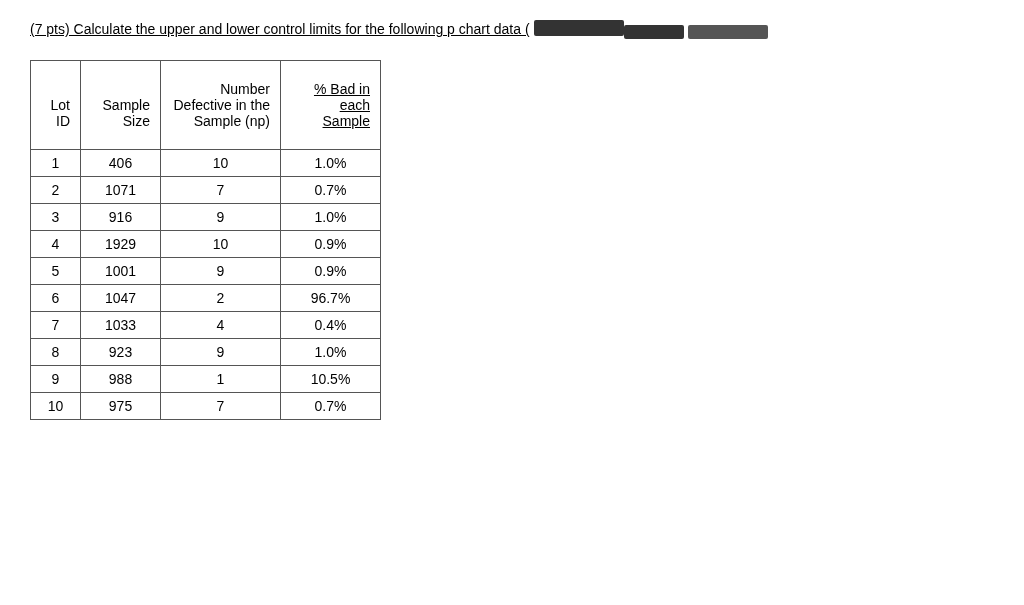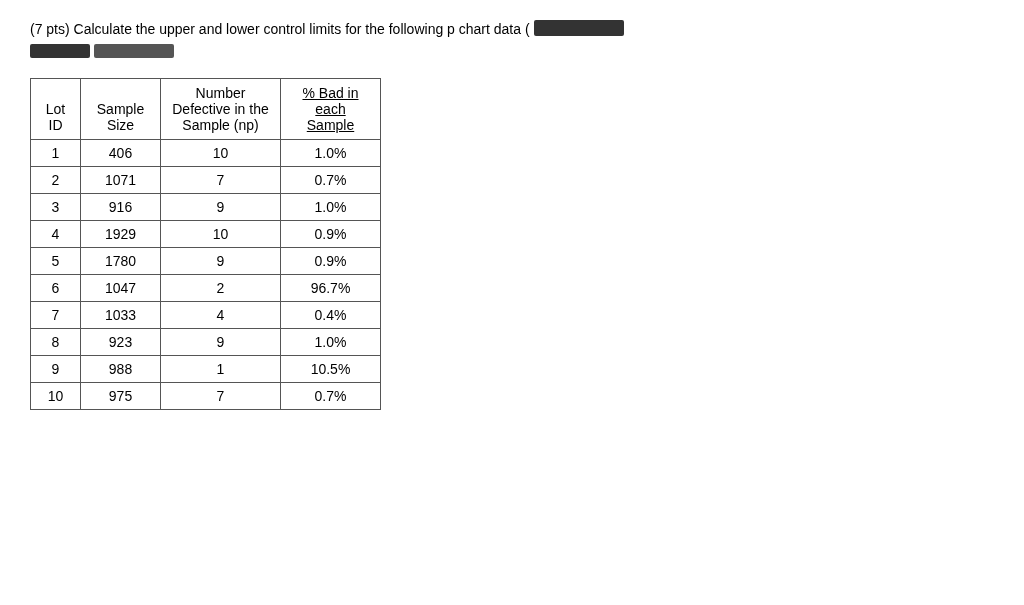--- a/index.html
+++ b/index.html
@@ -5,22 +5,23 @@
     * { margin: 0; padding: 0; box-sizing: border-box; }
     body {
       background: #ffffff;
       font-family: Arial, sans-serif;
       font-size: 14px;
       color: #000000;
       padding: 20px 30px;
     }
     .question-header {
       display: flex;
-      flex-direction: column;
+      flex-direction: row;
       margin-bottom: 20px;
+      text-decoration: underline;
     }
     .question-text {
       font-size: 14px;
       line-height: 1.4;
       display: flex;
       align-items: flex-start;
       flex-wrap: wrap;
     }
     .redacted-bar {
       display: inline-block;
@@ -60,22 +61,22 @@
       border: 1px solid #555;
       padding: 5px 10px;
       text-align: center;
       vertical-align: middle;
     }
     .data-table th {
       font-weight: normal;
       vertical-align: bottom;
     }
     .data-table th.header-cell {
-      text-align: center;
-      padding: 6px 10px;
+      text-align: right;
+      padding: 20px 10px;
     }
     .col-lot { width: 50px; }
     .col-sample { width: 80px; }
     .col-defective { width: 120px; }
     .col-percent { width: 100px; text-decoration: underline; }
   </style>
 </head>
 <body>
 
 <div class="question-header">
@@ -126,21 +127,21 @@
         <td>1.0%</td>
       </tr>
       <tr>
         <td>4</td>
         <td>1929</td>
         <td>10</td>
         <td>0.9%</td>
       </tr>
       <tr>
         <td>5</td>
-        <td>1780</td>
+        <td>1001</td>
         <td>9</td>
         <td>0.9%</td>
       </tr>
       <tr>
         <td>6</td>
         <td>1047</td>
         <td>2</td>
         <td>96.7%</td>
       </tr>
       <tr>

